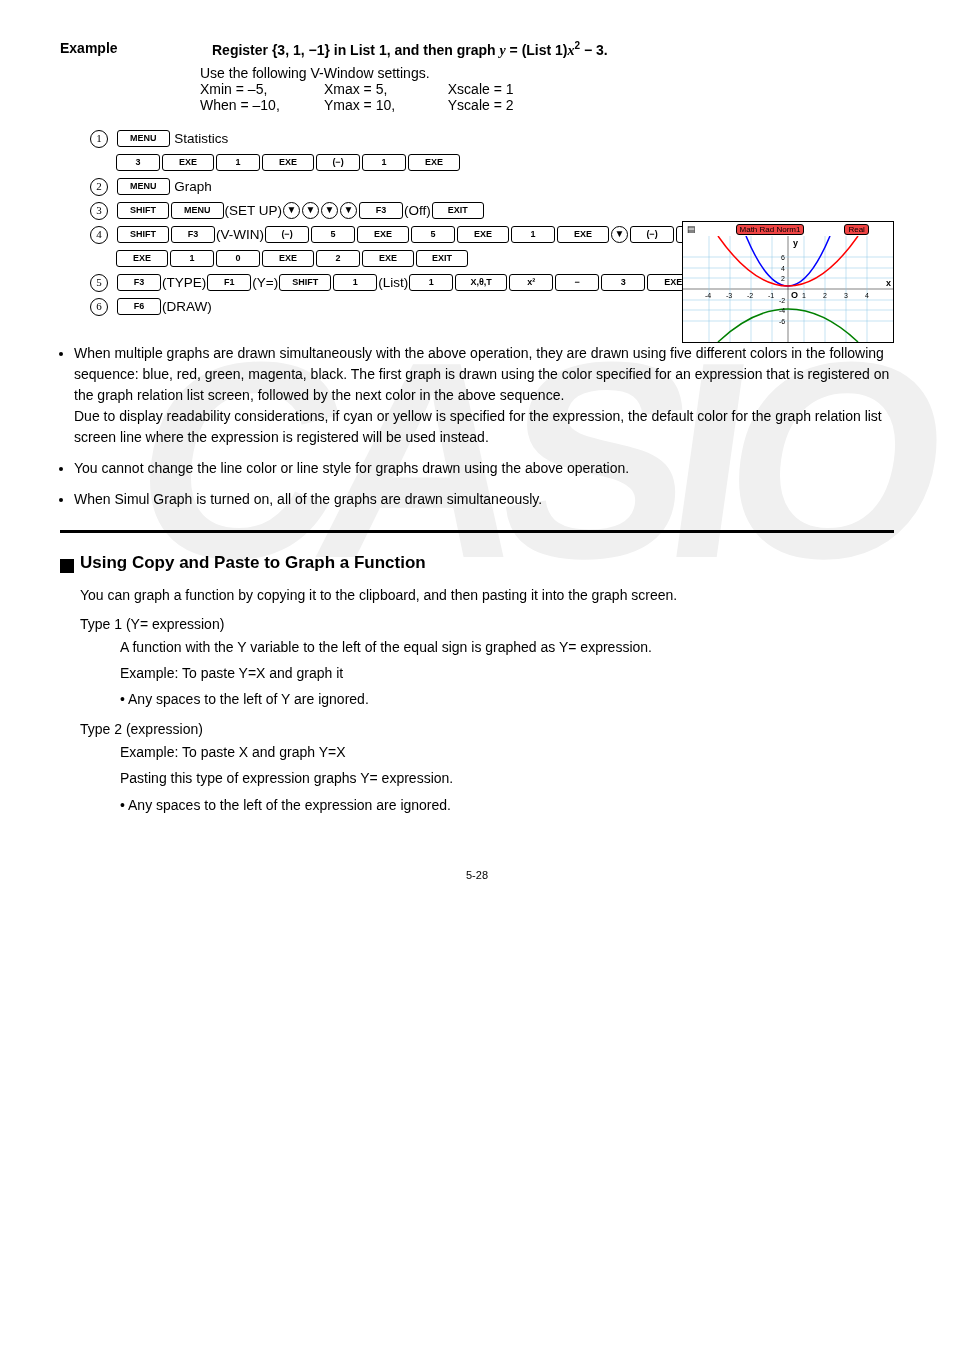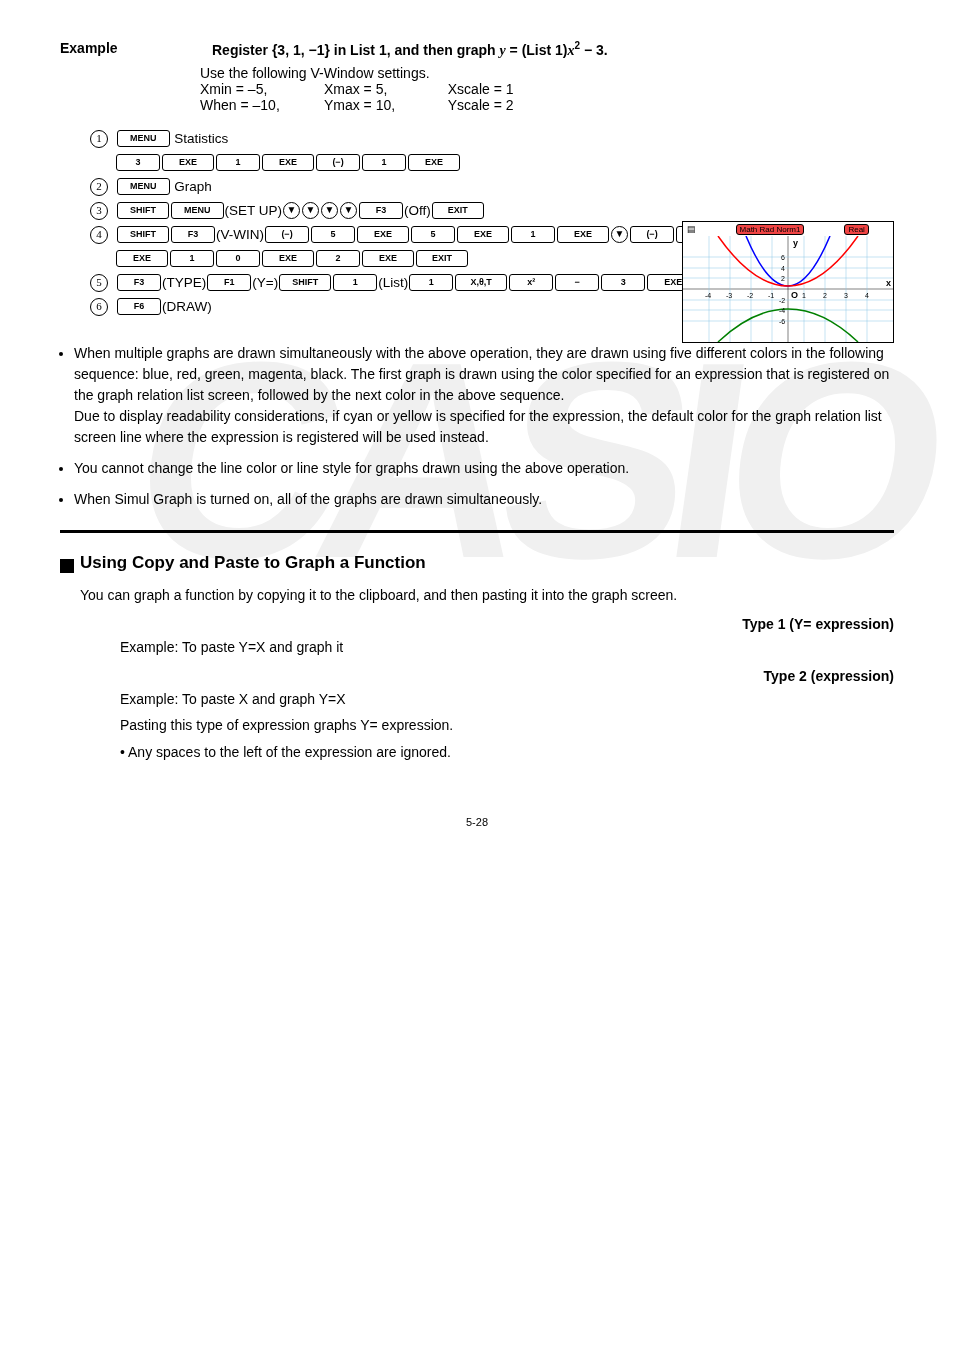--- a/index.html
+++ b/index.html
@@ -89,21 +89,21 @@
   .calc-graph {
     position: absolute;
     top: 14px; left: 0; right: 0; bottom: 0;
   }
   .bullets { margin-top: 20px; padding-left: 14px; clear: both; }
   .bullets li { margin-bottom: 10px; line-height: 1.5; }
   hr.sep { border: none; border-top: 3px solid #000; margin: 20px 0; }
   .section-head { font-weight: bold; font-size: 17px; margin-bottom: 12px; display: flex; align-items: flex-end; }
   .black-square { display: inline-block; width: 14px; height: 14px; background: #000; margin-right: 6px; }
   .para { margin: 10px 0 10px 20px; line-height: 1.5; }
-  .type-head { font-weight: bold; margin: 10px 0 4px 12px; text-align: right; }
+  .type-head { font-weight: normal; margin: 10px 0 4px 20px; }
   .type-body { margin-left: 60px; line-height: 1.6; margin-bottom: 4px; }
   .type-body-bullet { margin-left: 60px; line-height: 1.6; }
   .page-num { text-align: center; margin-top: 53px; font-size: 11px; }
   .ital { font-style: italic; font-family: 'Times New Roman', serif; }
   .sup { font-size: 10px; vertical-align: super; }
   .keyseq { display: inline-flex; align-items: center; flex-wrap: wrap; }
 </style>
 </head>
 <body>
 
@@ -294,21 +294,23 @@
   <hr class="sep">
 
   <div class="section-head">
     <span class="black-square"></span>
     <span>Using Copy and Paste to Graph a Function</span>
   </div>
 
   <div class="para">You can graph a function by copying it to the clipboard, and then pasting it into the graph screen.</div>
 
   <div class="type-head">Type 1 (Y= expression)</div>
+  <div class="type-body">A function with the Y variable to the left of the equal sign is graphed as Y= expression.</div>
   <div class="type-body">Example: To paste Y=X and graph it</div>
+  <div class="type-body-bullet">• Any spaces to the left of Y are ignored.</div>
 
   <div class="type-head">Type 2 (expression)</div>
   <div class="type-body">Example: To paste X and graph Y=X</div>
   <div class="type-body">Pasting this type of expression graphs Y= expression.</div>
   <div class="type-body-bullet">• Any spaces to the left of the expression are ignored.</div>
 
   <div class="page-num">5-28</div>
 </div>
 
 </body></html>

